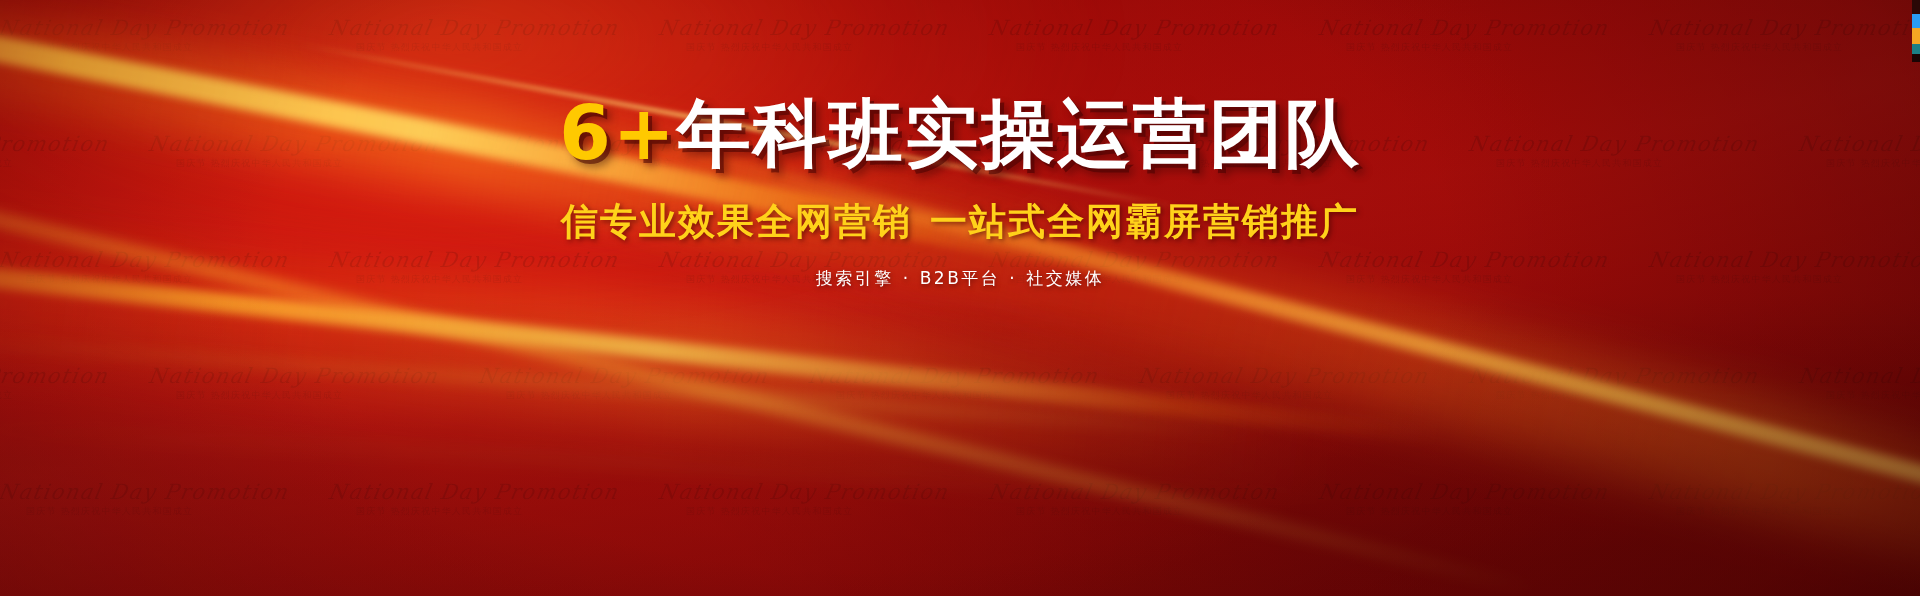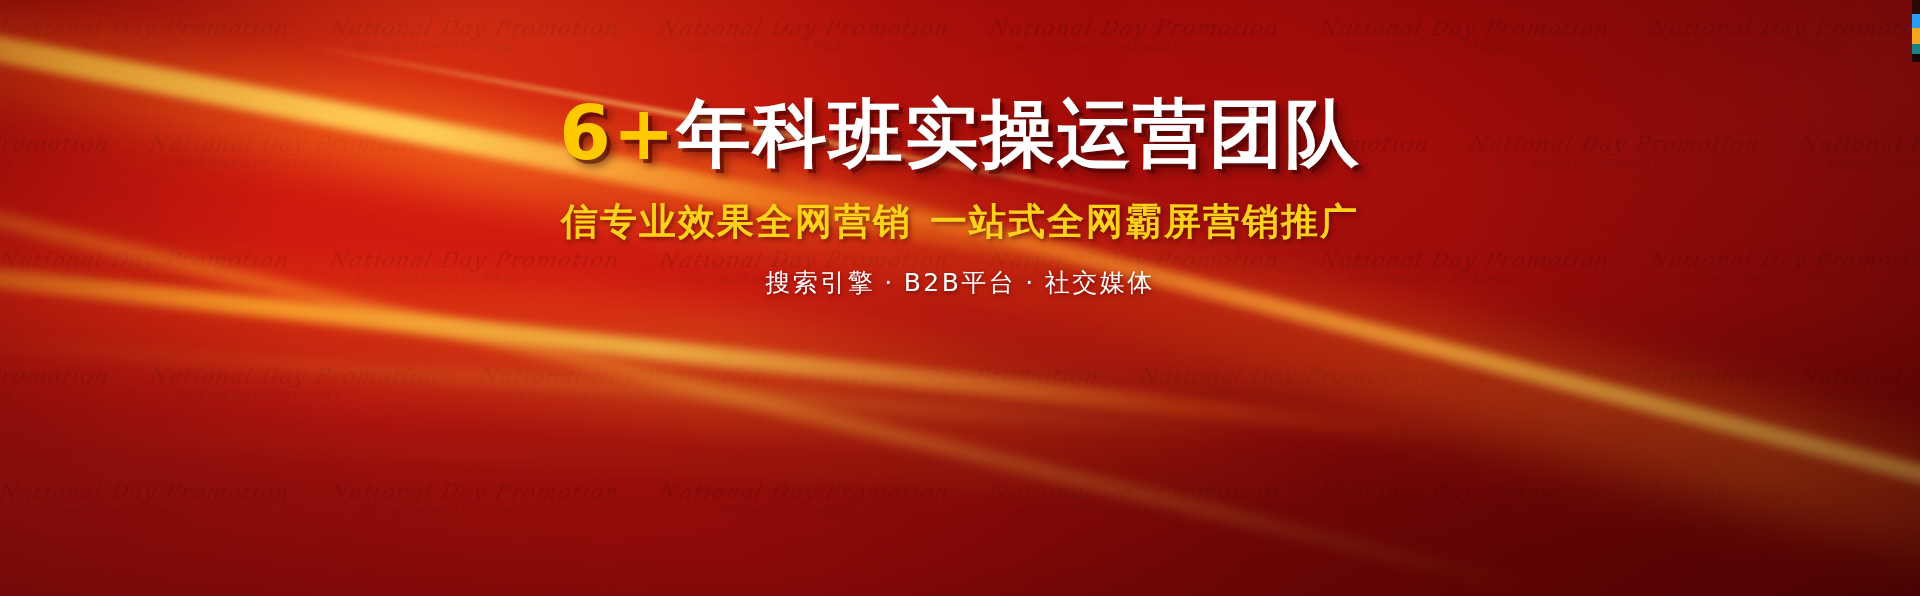--- a/index.html
+++ b/index.html
@@ -159,21 +159,21 @@
     color:#FFD21A;
     letter-spacing:2px;
     white-space:nowrap;
     line-height:1;
     text-shadow:2px 2px 5px rgba(60,2,2,.6);
   }
   .subline .gap{ display:inline-block; width:18px; }
 
   .tagline{
     margin-top:30px;
-    font-size:25px;
+    font-size:17px;
     color:#ffffff;
     letter-spacing:2.5px;
     white-space:nowrap;
     line-height:1;
     text-shadow:1px 2px 4px rgba(60,2,2,.55);
   }
   .tagline .dot{ padding:0 9px; }
 
   
   .edge-sliver{

